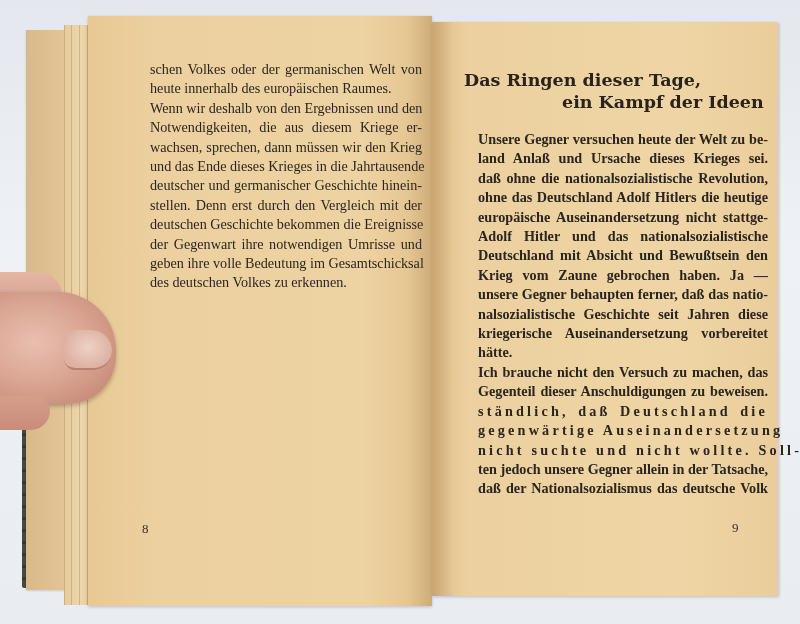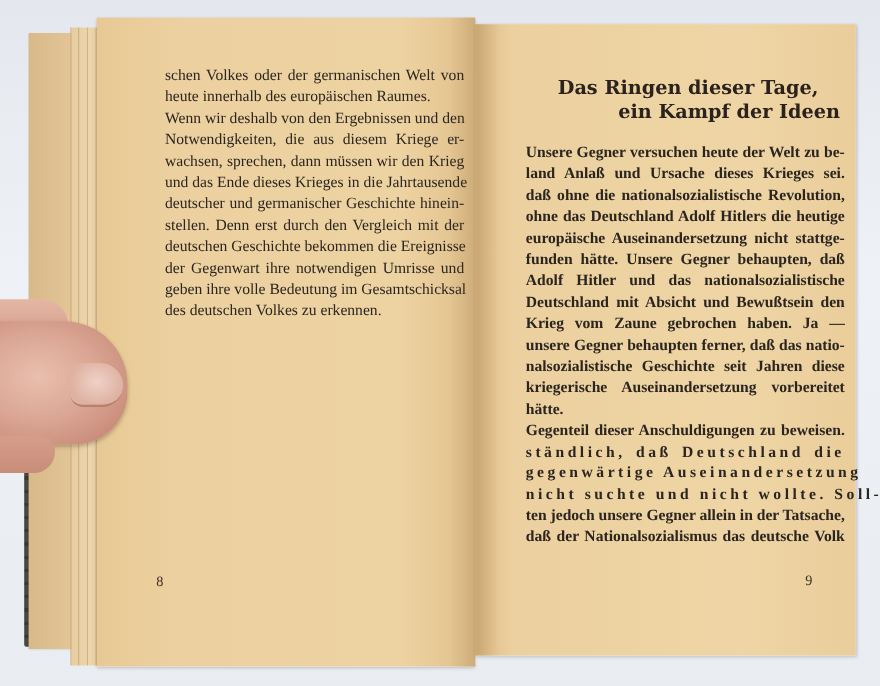--- a/index.html
+++ b/index.html
@@ -52,21 +52,21 @@
   .text-block { position:absolute; color:#2b2520; font-size:14.2px; line-height:19.4px; }
   .text-block .line { display:block; white-space:nowrap; text-align:justify; text-align-last:justify; }
   .text-block .line.last { text-align-last:left; }
 
   .left-text { left:62px; top:44px; width:272px; }
   .right-text { left:46px; top:108px; width:290px;font-weight:bold; }
   .spaced { letter-spacing:3.2px; }
 
   .heading { position:absolute; color:#2a221c; font-weight:bold; font-size:17.5px;
     font-family:"DejaVu Serif","Liberation Serif",serif; }
-  .heading-1 { left:32px; top:48px;margin-left:43px; }
+  .heading-1 { left:32px; top:48px; }
   .heading-2 { left:130px; top:70px; }
 
   .page-num { position:absolute; font-size:13px; color:#3a3028; }
   .page-num-left { left:54px; top:505px; }
   .page-num-right { left:300px; top:498px; }
 
   
   .thumb {
     position:absolute; left:-20px; top:292px; width:136px; height:112px;
     background: radial-gradient(ellipse at 40% 45%, #e9bfae 0%, #dba694 45%, #c98e7b 80%);
@@ -122,28 +122,28 @@
 
   <div class="page-right">
     <div class="heading heading-1">Das Ringen dieser Tage,</div>
     <div class="heading heading-2">ein Kampf der Ideen</div>
     <div class="text-block right-text">
       <span class="line">Unsere Gegner versuchen heute der Welt zu be-</span>
       <span class="line">land Anlaß und Ursache dieses Krieges sei.</span>
       <span class="line">daß ohne die nationalsozialistische Revolution,</span>
       <span class="line">ohne das Deutschland Adolf Hitlers die heutige</span>
       <span class="line">europäische Auseinandersetzung nicht stattge-</span>
-      <span class="line">funden hätte. Unsere Gegner behaupten, daß</span>
       <span class="line">Adolf Hitler und das nationalsozialistische</span>
       <span class="line">Deutschland mit Absicht und Bewußtsein den</span>
       <span class="line">Krieg vom Zaune gebrochen haben. Ja —</span>
       <span class="line">unsere Gegner behaupten ferner, daß das natio-</span>
       <span class="line">nalsozialistische Geschichte seit Jahren diese</span>
       <span class="line">kriegerische Auseinandersetzung vorbereitet</span>
       <span class="line last">hätte.</span>
+      <span class="line">Ich brauche nicht den Versuch zu machen, das</span>
       <span class="line">Gegenteil dieser Anschuldigungen zu beweisen.</span>
       <span class="line spaced">ständlich, daß Deutschland die</span>
       <span class="line spaced">gegenwärtige Auseinandersetzung</span>
       <span class="line spaced">nicht suchte und nicht wollte. Soll-</span>
       <span class="line">ten jedoch unsere Gegner allein in der Tatsache,</span>
       <span class="line">daß der Nationalsozialismus das deutsche Volk</span>
     </div>
     <div class="page-num page-num-right">9</div>
   </div>
 

